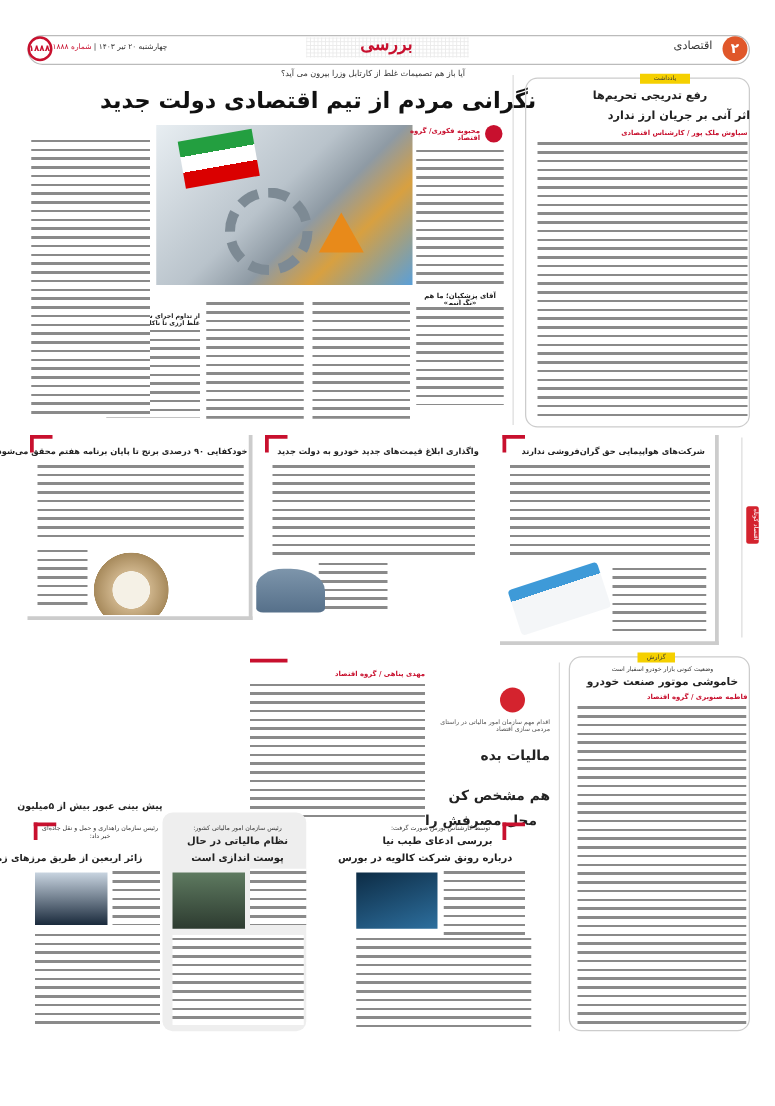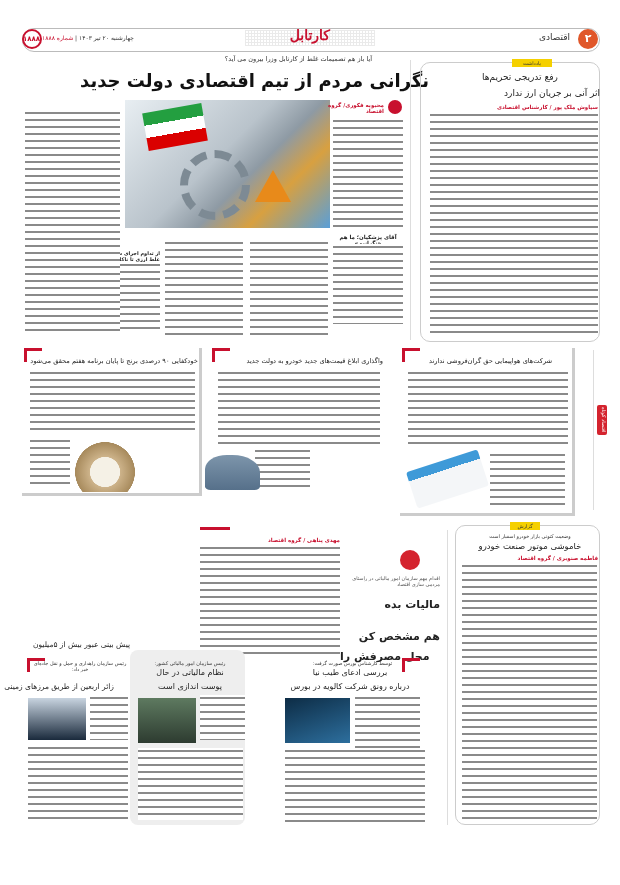--- a/index.html
+++ b/index.html
@@ -10,36 +10,36 @@
 .hdr-grid{left:245px;top:30px;width:130px;height:16px;background-image:linear-gradient(#ddd 1px,transparent 1px),linear-gradient(90deg,#ddd 1px,transparent 1px);background-size:3px 3px;opacity:.6}
 .hdr-section{right:28px;top:32px;font-size:9px;color:#333}
 .hdr-num{right:22px;top:29px;width:20px;height:20px;border-radius:50%;background:#e0572a;color:#fff;font-size:11px;font-weight:bold;text-align:center;line-height:20px}
 .hdr-date{left:42px;top:34px;font-size:6px;color:#333}
 .hdr-issue{color:#c8102e}
 .hdr-badge{left:22px;top:29px;width:20px;height:20px;border-radius:50%;border:2px solid #c8102e;color:#c8102e;font-size:7px;text-align:center;line-height:16px;font-weight:bold}
 .txt{font-size:5px;line-height:7px;color:#444;text-align:justify}
 .lines{background:repeating-linear-gradient(#fff 0 2px,#8a8a8a 2px 4px,#fff 4px 7px)}
 .kicker{font-size:6.5px;color:#333}
 .h1{font-size:18px;font-weight:bold;color:#111;font-family:"DejaVu Sans",sans-serif;white-space:nowrap}
-.h2{font-size:8px;font-weight:normal;color:#222;white-space:nowrap}
+.h2{font-size:8px;font-weight:bold;color:#222;white-space:nowrap}
 .h3{font-size:10px;font-weight:bold;color:#222;text-align:center}
 .byline{font-size:5.5px;color:#c8102e;font-weight:bold}
 .box{border:1px solid #ccc;border-radius:10px}
 .tag{background:#f5d000;color:#333;font-size:5px;text-align:center;padding:1px 0}
 .redmark{border-top:3px solid #c8102e;border-left:3px solid #c8102e;width:18px;height:14px}
 .vline{width:1px;background:#ddd}
 .img{background:#ccc}
 .sidetab{background:#d4232e;color:#fff;font-size:5px;writing-mode:vertical-rl;text-align:center;border-radius:2px}
 </style>
 </head>
 <body>
 
 <div class="abs header"></div>
 <div class="abs hdr-grid"></div>
-<div class="abs hdr-logo">کارتابل</div>
+<div class="abs hdr-logo">بررسی</div>
 <div class="abs hdr-num">۲</div>
 <div class="abs hdr-section" style="right:50px">اقتصادی</div>
 <div class="abs hdr-date" style="direction:rtl">
   <span>چهارشنبه ۲۰ تیر ۱۴۰۳</span> |
   <span class="hdr-issue">شماره ۱۸۸۸</span>
 </div>
 <div class="abs hdr-badge">۱۸۸۸</div>
 
 <div class="abs kicker" style="right:248px;top:55px;width:300px;text-align:right;left:auto">آیا باز هم تصمیمات غلط از کارتابل وزرا بیرون می آید؟</div>
 <div class="abs h1" style="left:80px;top:70px">نگرانی مردم از تیم اقتصادی دولت جدید</div>

